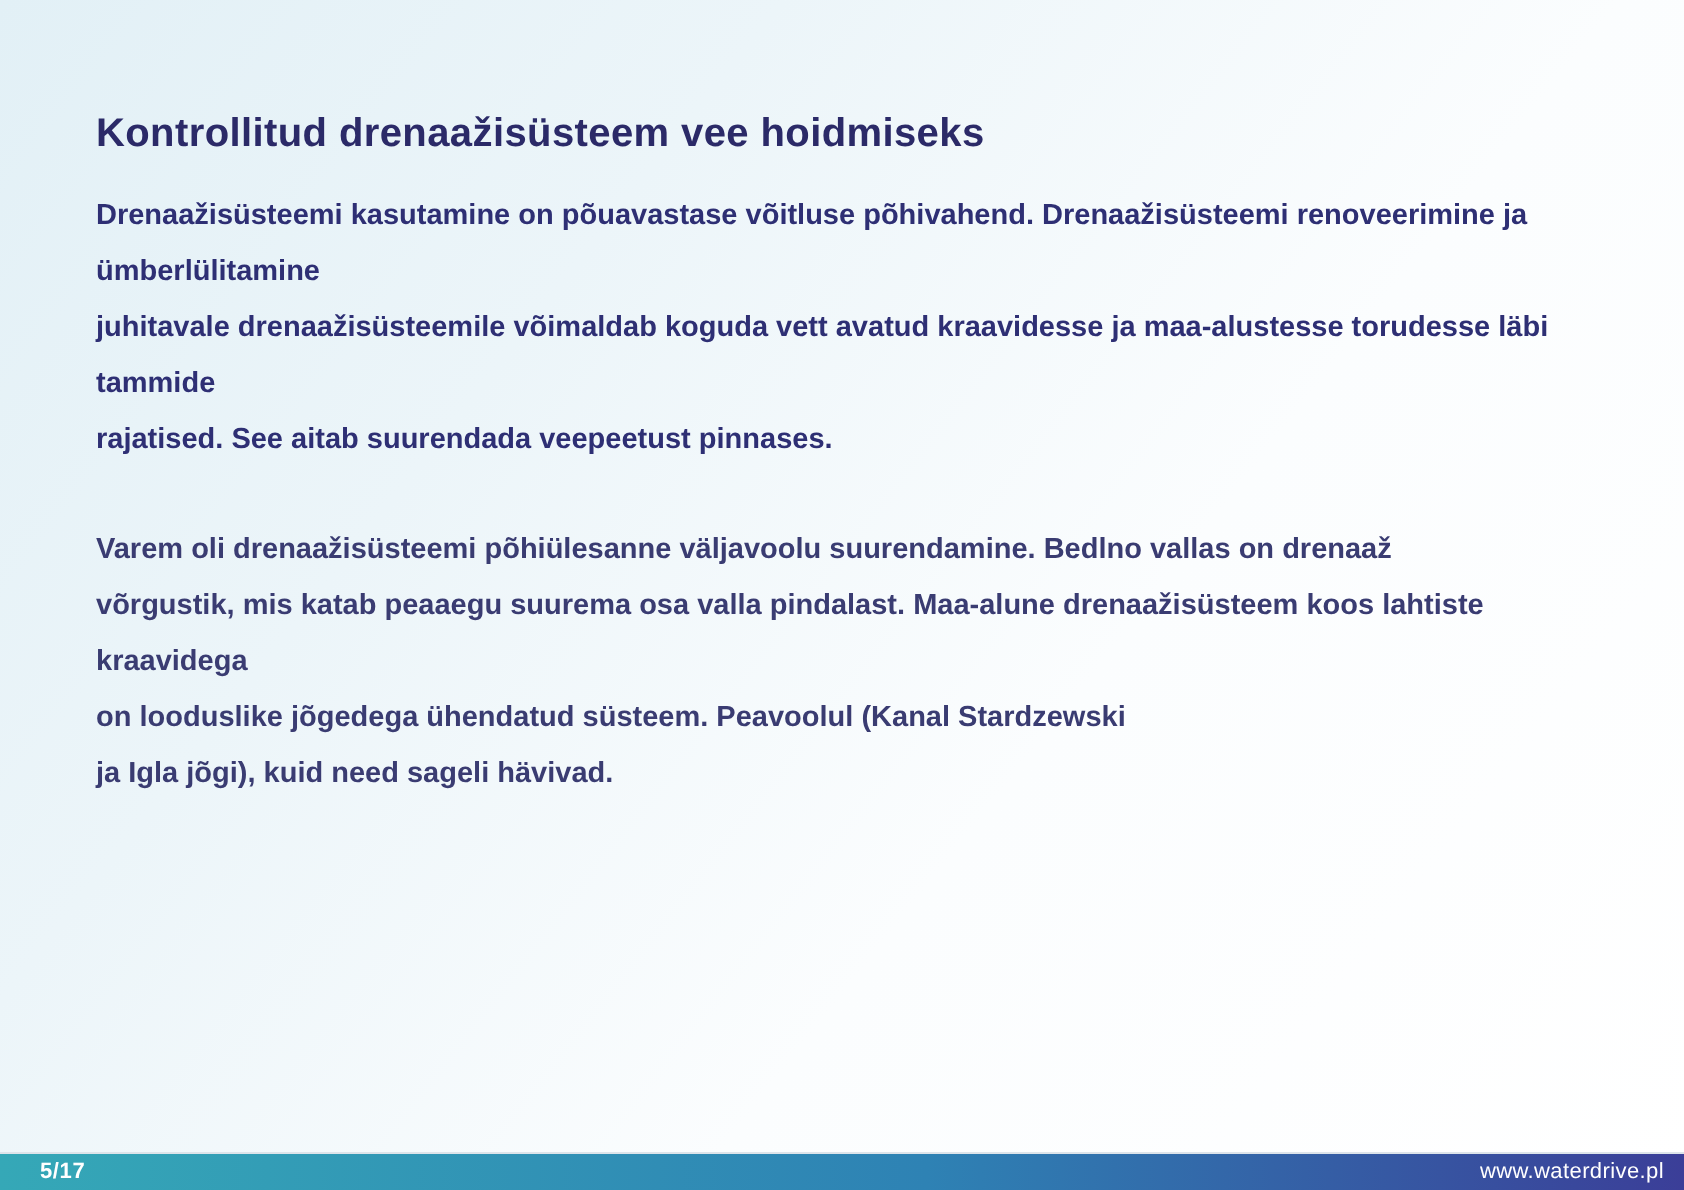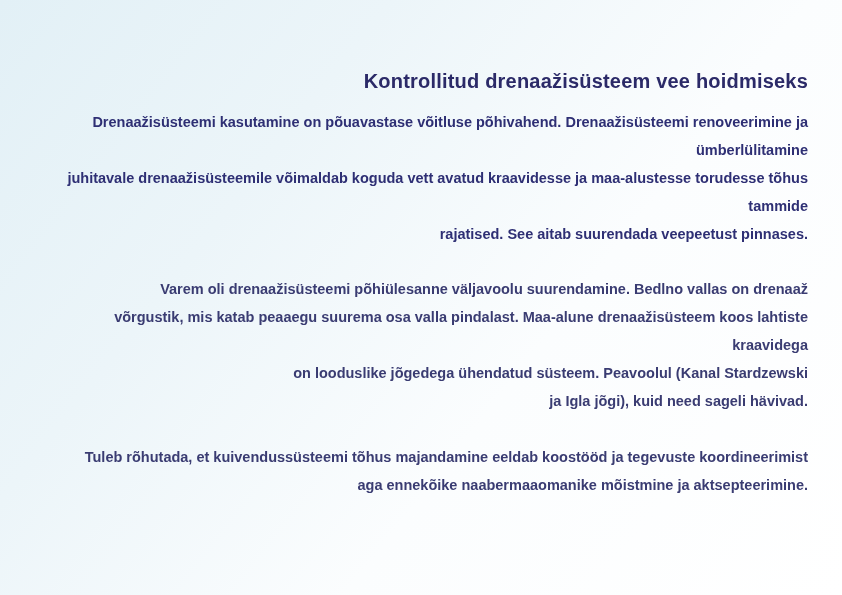--- a/index.html
+++ b/index.html
@@ -18,22 +18,21 @@
     font-family: "Liberation Sans", sans-serif;
     width: 842px; height: 595px;
   }
   .slide {
     position: relative;
     width: 842px; height: 595px;
     overflow: hidden;
     background: linear-gradient(128deg, var(--bg-start) 0%, #ecf5f9 30%, #fbfdfe 62%, var(--bg-end) 100%);
   }
   .content {
-    padding: 68px 34px 0 48px;
-    text-align: right;
+    padding: 54px 34px 0 48px;
   }
   h1.slide-title {
     margin: 0 0 14px 0;
     font-size: 20px;
     line-height: 26px;
     font-weight: bold;
     letter-spacing: 0.2px;
     color: var(--title-color);
   }
   .intro {
@@ -77,26 +76,28 @@
   }
 </style>
 </head>
 <body>
 
 <div class="slide">
   <div class="content">
     <h1 class="slide-title">Kontrollitud drenaažisüsteem vee hoidmiseks</h1>
 
     <div class="intro">Drenaažisüsteemi kasutamine on põuavastase võitluse põhivahend. Drenaažisüsteemi renoveerimine ja ümberlülitamine
-juhitavale drenaažisüsteemile võimaldab koguda vett avatud kraavidesse ja maa-alustesse torudesse tõhus tammide
+juhitavale drenaažisüsteemile võimaldab koguda vett avatud kraavidesse ja maa-alustesse torudesse läbi tammide
 rajatised. See aitab suurendada veepeetust pinnases.</div>
 
     <div class="para">Varem oli drenaažisüsteemi põhiülesanne väljavoolu suurendamine. Bedlno vallas on drenaaž
 võrgustik, mis katab peaaegu suurema osa valla pindalast. Maa-alune drenaažisüsteem koos lahtiste kraavidega
 on looduslike jõgedega ühendatud süsteem. Peavoolul (Kanal Stardzewski
 ja Igla jõgi), kuid need sageli hävivad.</div>
 
-    <div class="para">Tuleb rõhutada, et kuivendussüsteemi tõhus majandamine eeldab koostööd ja tegevuste koordineerimist
-aga ennekõike naabermaaomanike mõistmine ja aktsepteerimine.</div>
 
   </div>
 
+  <div class="footer-bar">
+    <span class="page-indicator">5/17</span>
+    <span class="website">www.waterdrive.pl</span>
+  </div>
 </div>
 
 </body></html>

